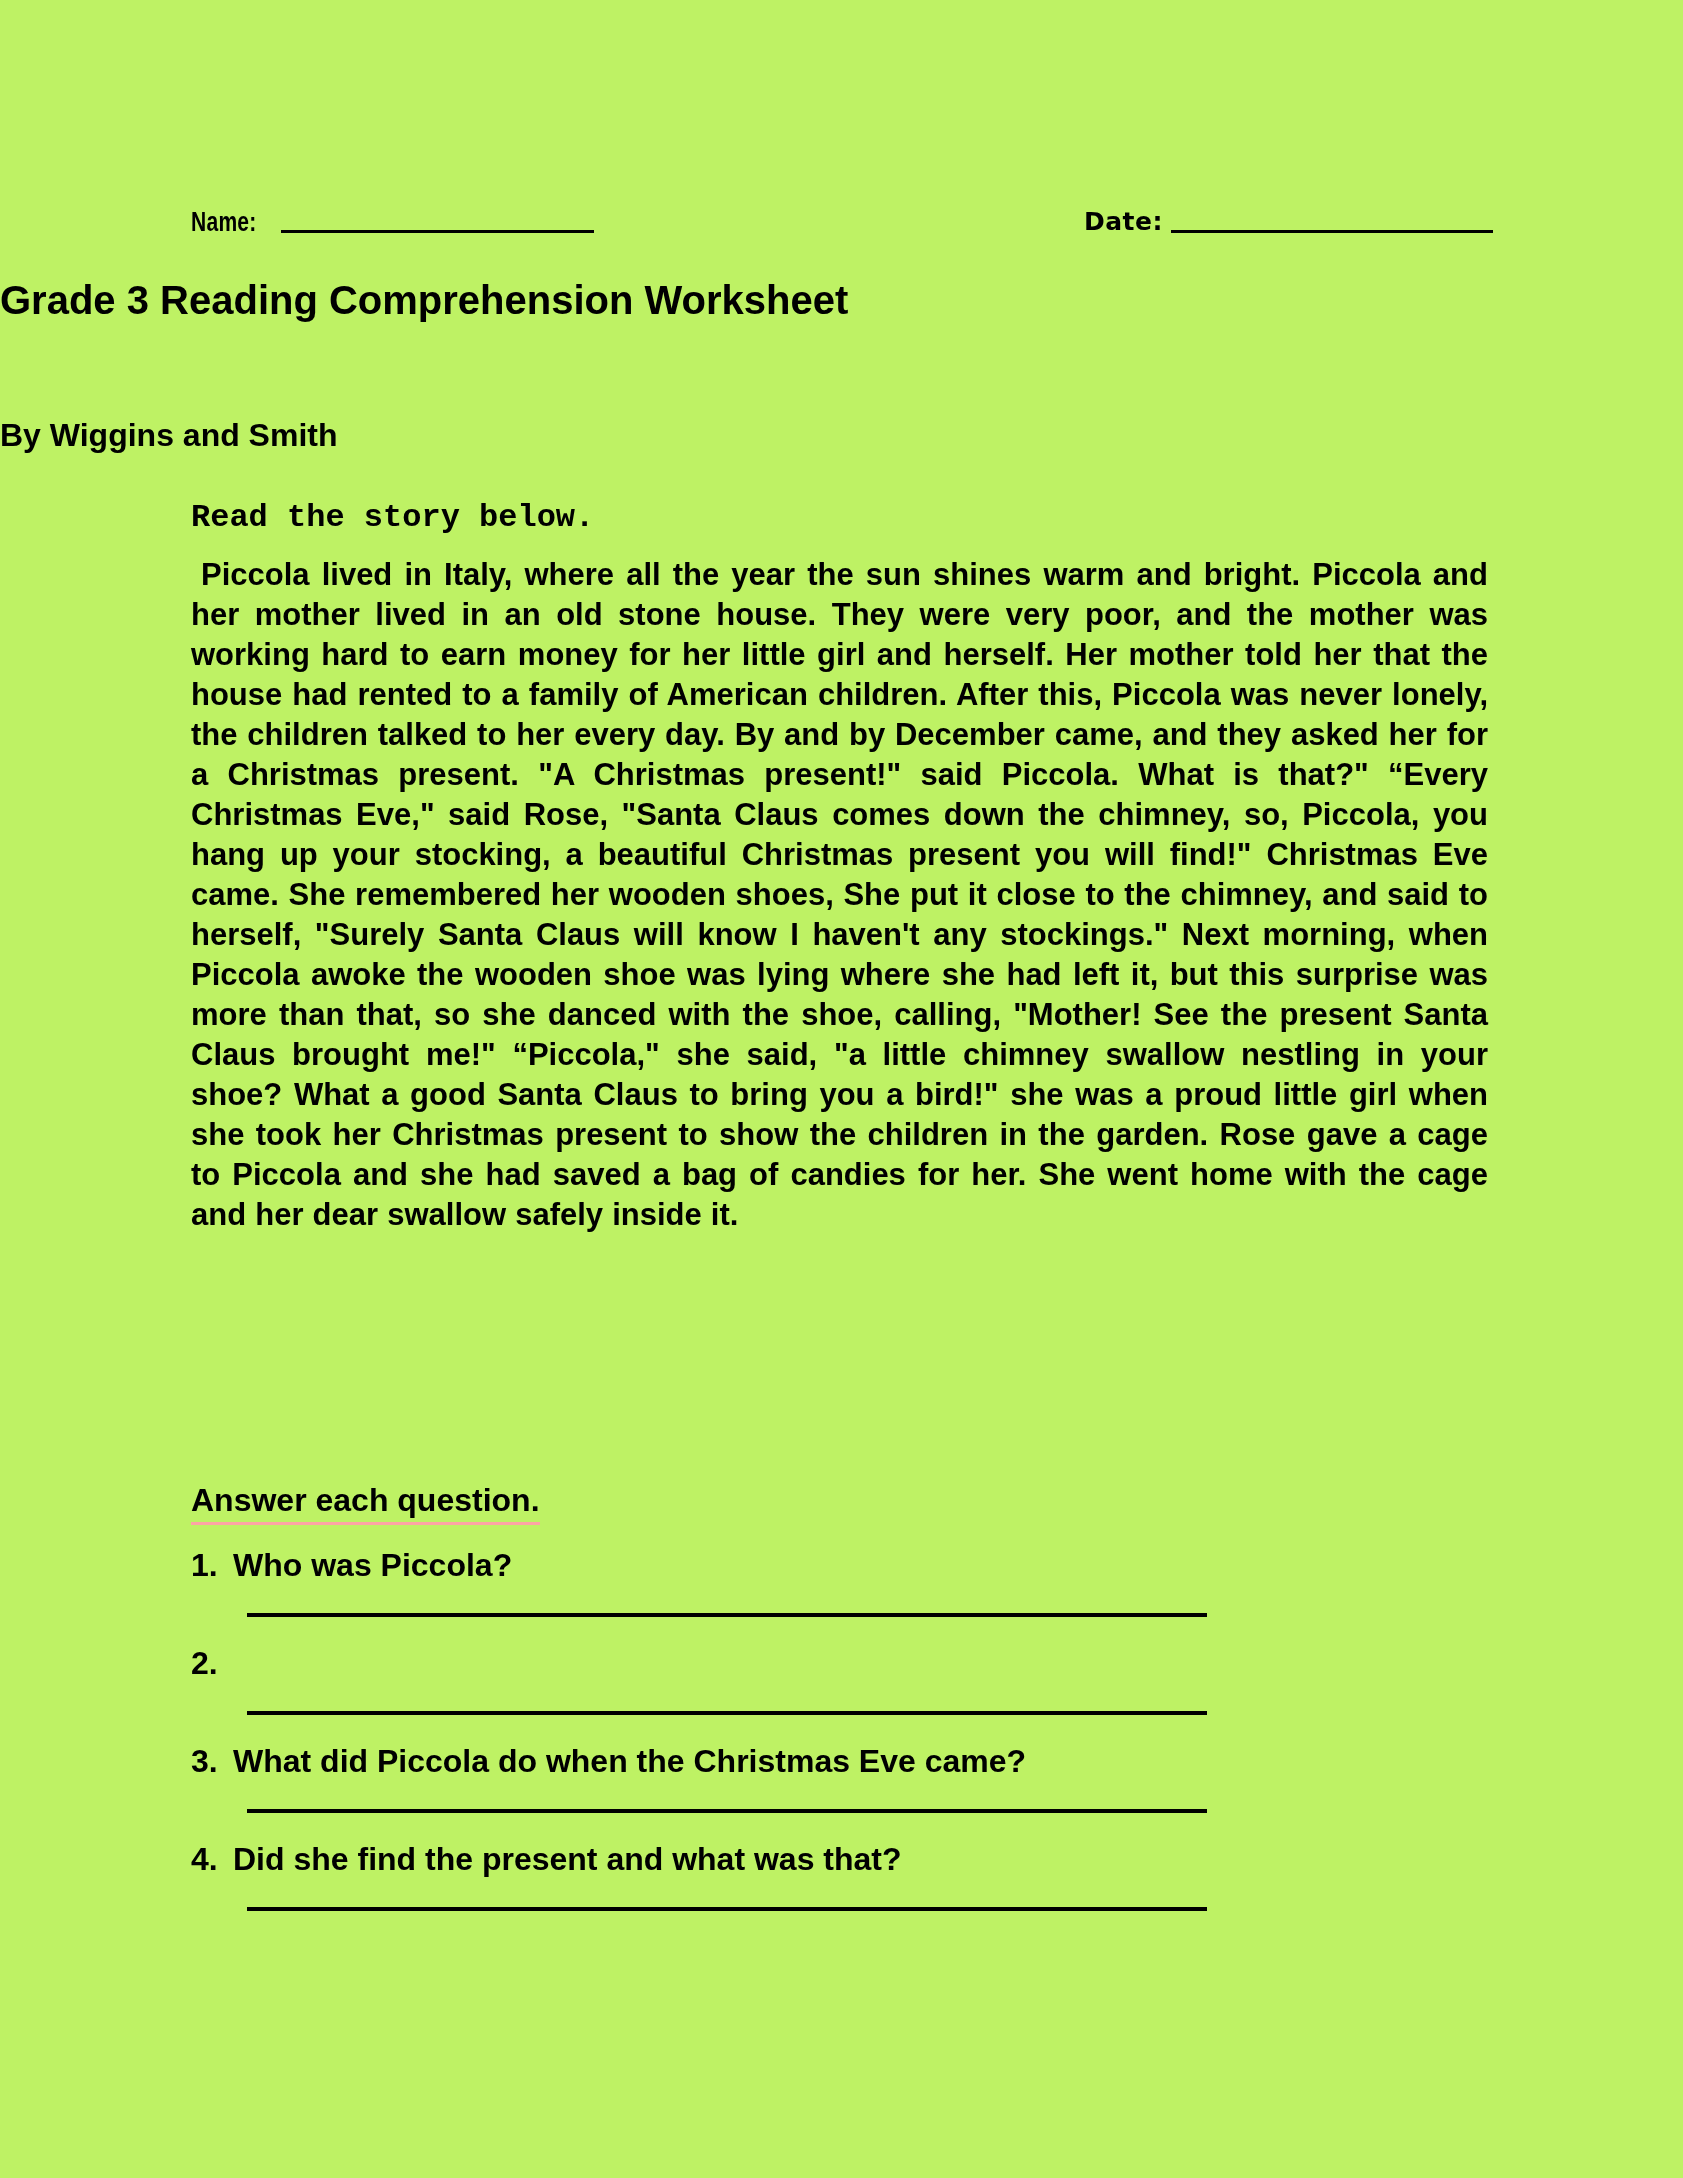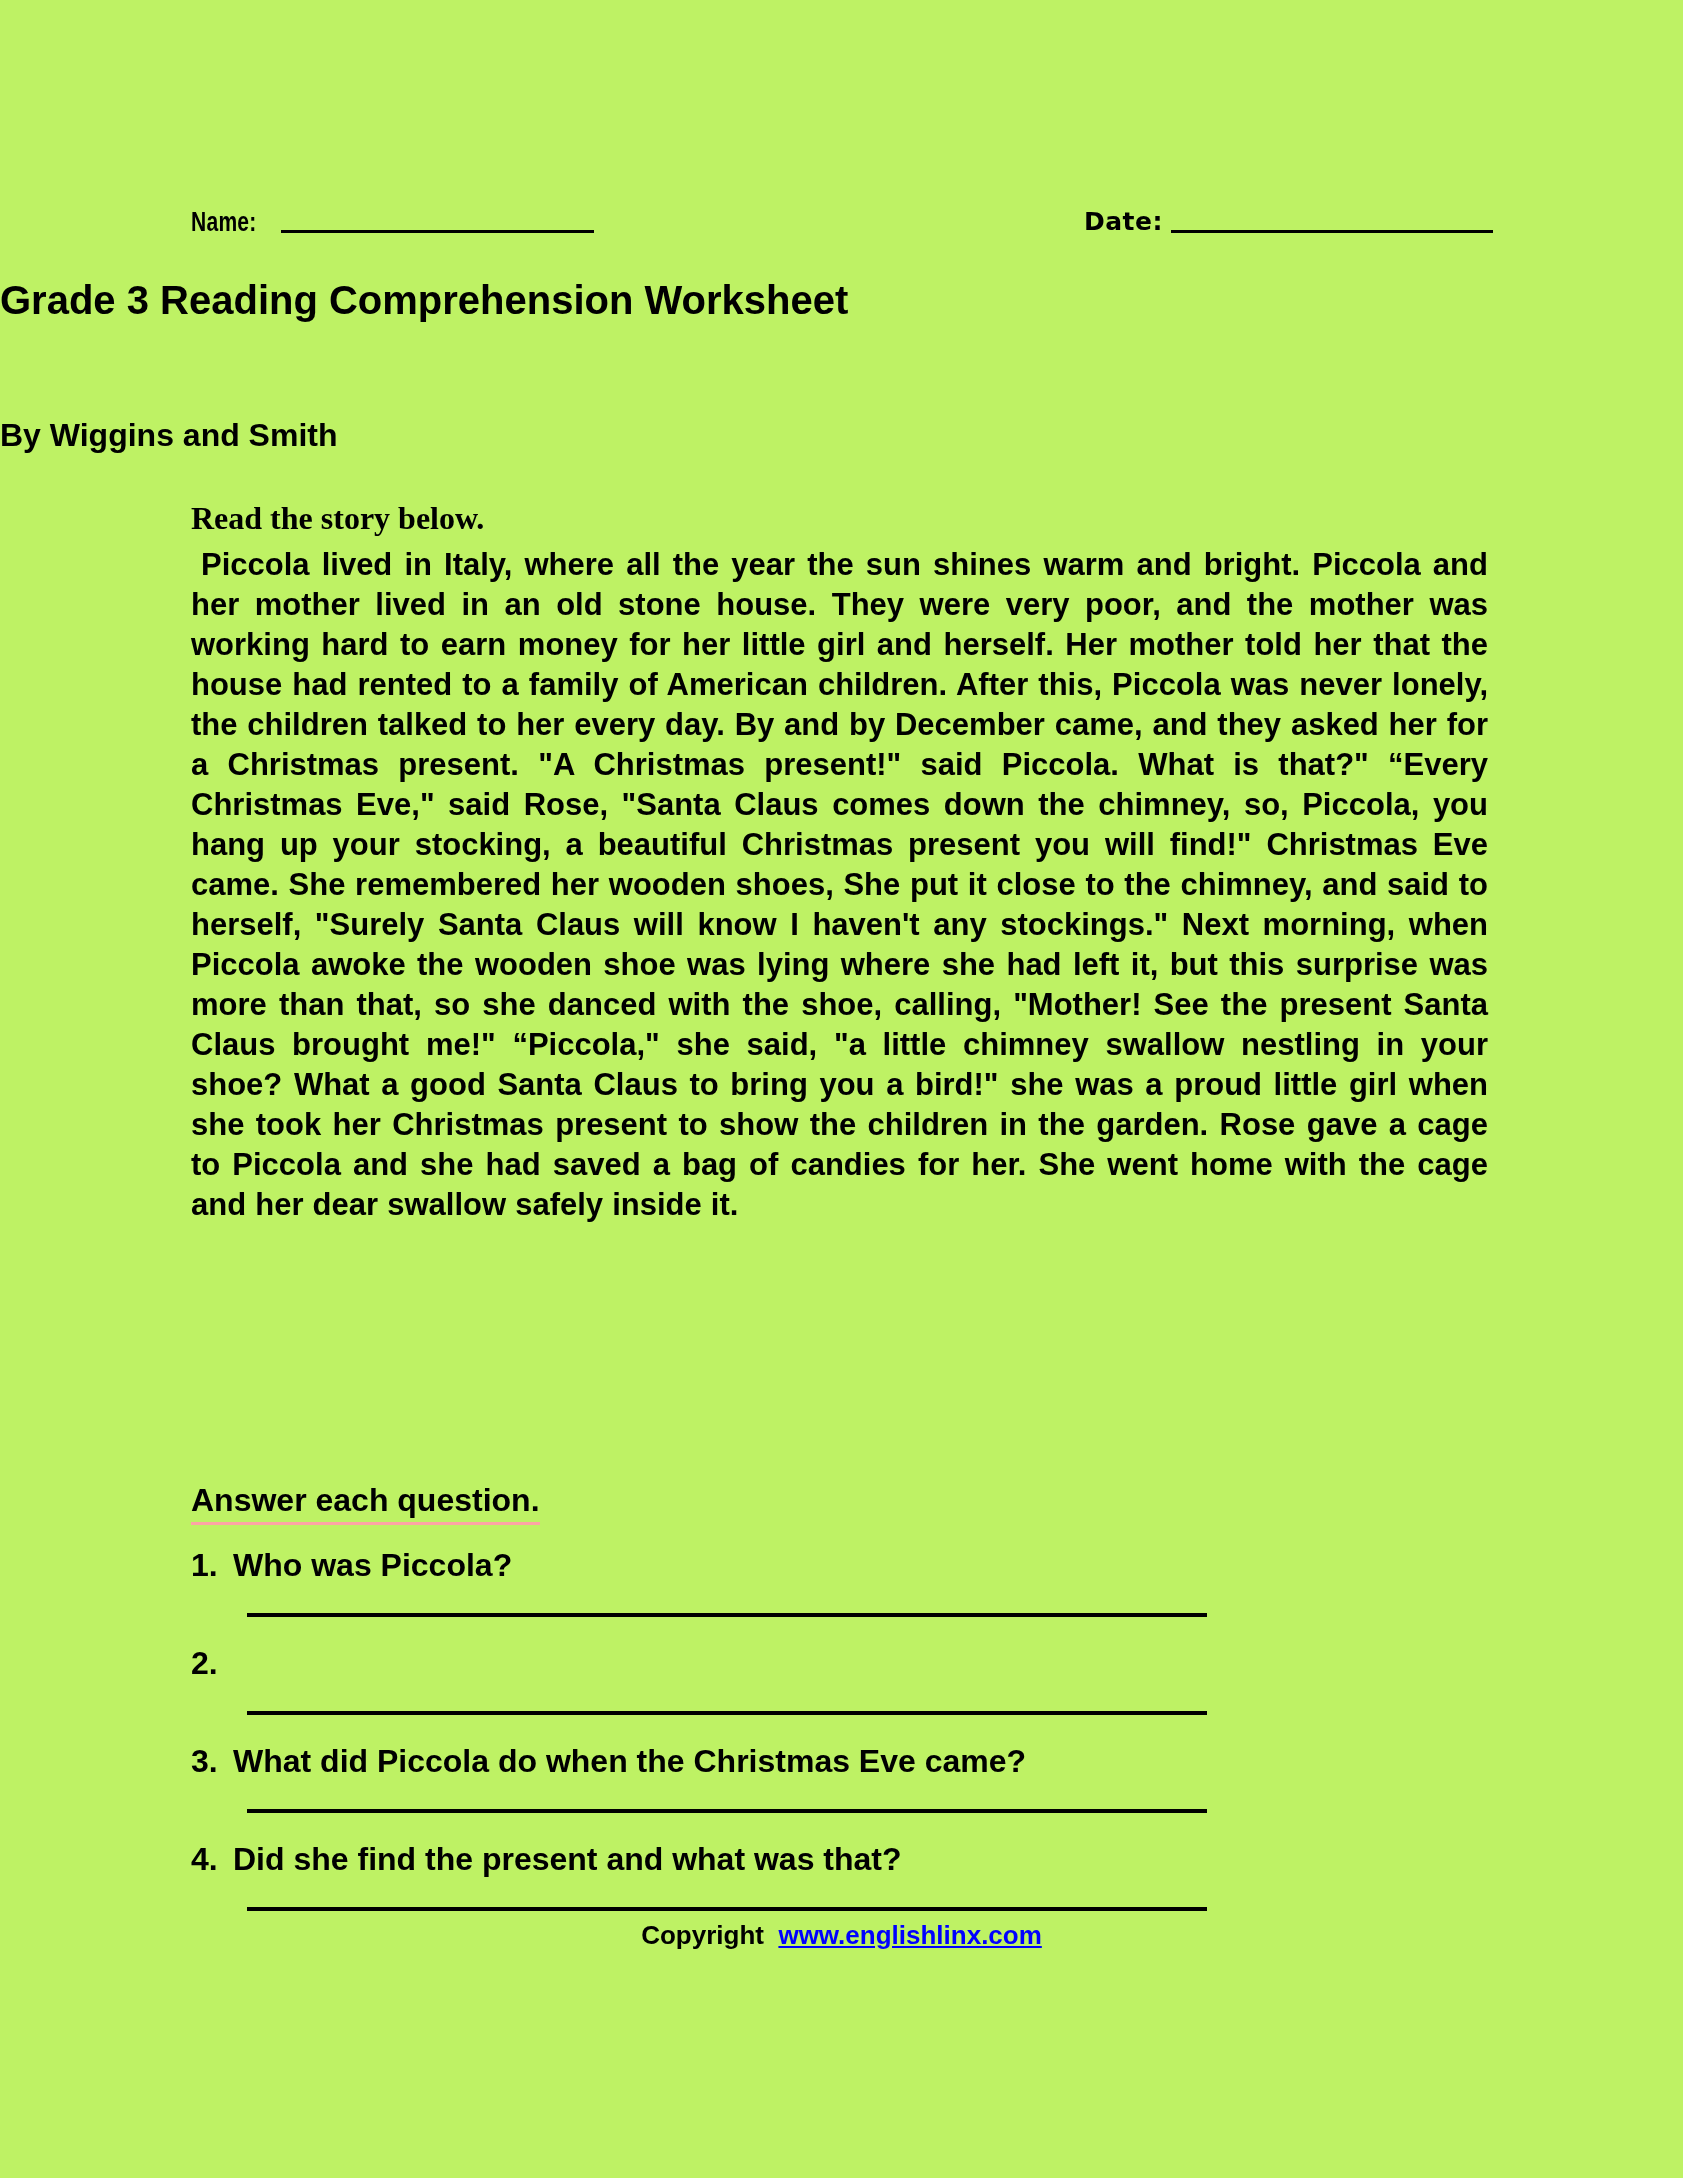--- a/index.html
+++ b/index.html
@@ -96,25 +96,25 @@
   }
 
   
   .body-block {
     position: absolute;
     left: 191px;
     top: 495px;
     width: 1297px;
   }
   .read-instruction {
-    font-family: Liberation Serif, serif;
+    font-family: Liberation Mono, monospace;
     font-weight: bold;
     font-size: 32px;
     line-height: 46px;
-    margin: 0 0 4px 0;
+    margin: 0 0 14px 0;
   }
   .story-text {
     font-family: "Liberation Sans Narrow", "Liberation Sans", sans-serif;
     font-weight: bold;
     font-size: 31px;
     line-height: 40px;
     text-align: justify;
     text-justify: inter-word;
     margin: 0;
     text-indent: 10px;
@@ -234,19 +234,15 @@
 
     <div class="q-item">
       <div class="q-line">
         <span class="q-number">4.</span>
         <span class="q-text">Did she find the present and what was that?</span>
       </div>
       <div class="answer-rule"></div>
     </div>
   </div>
 
-  <div class="footer">
-    <span class="copyright-word">Copyright</span>
-    <span>&nbsp;</span><a class="copyright-link" href="#">www.englishlinx.com</a>
-  </div>
 
 </div>
 
 
 </body></html>

